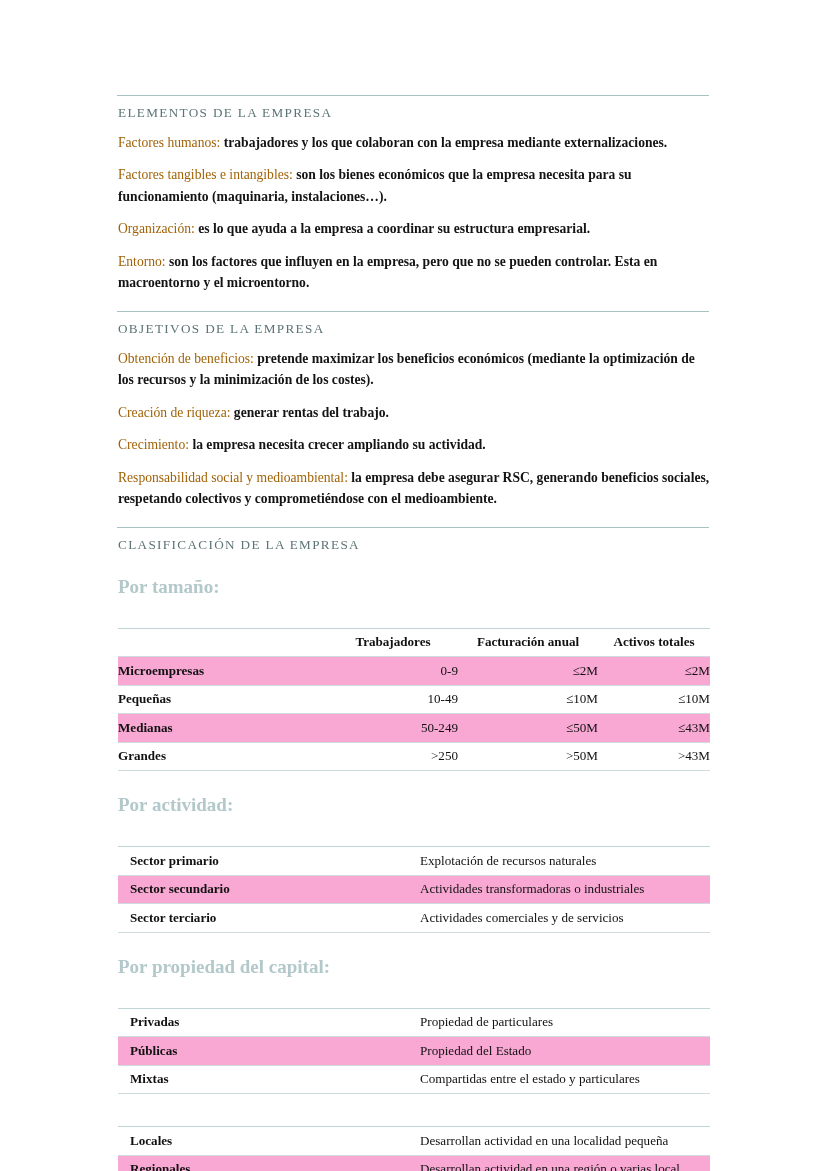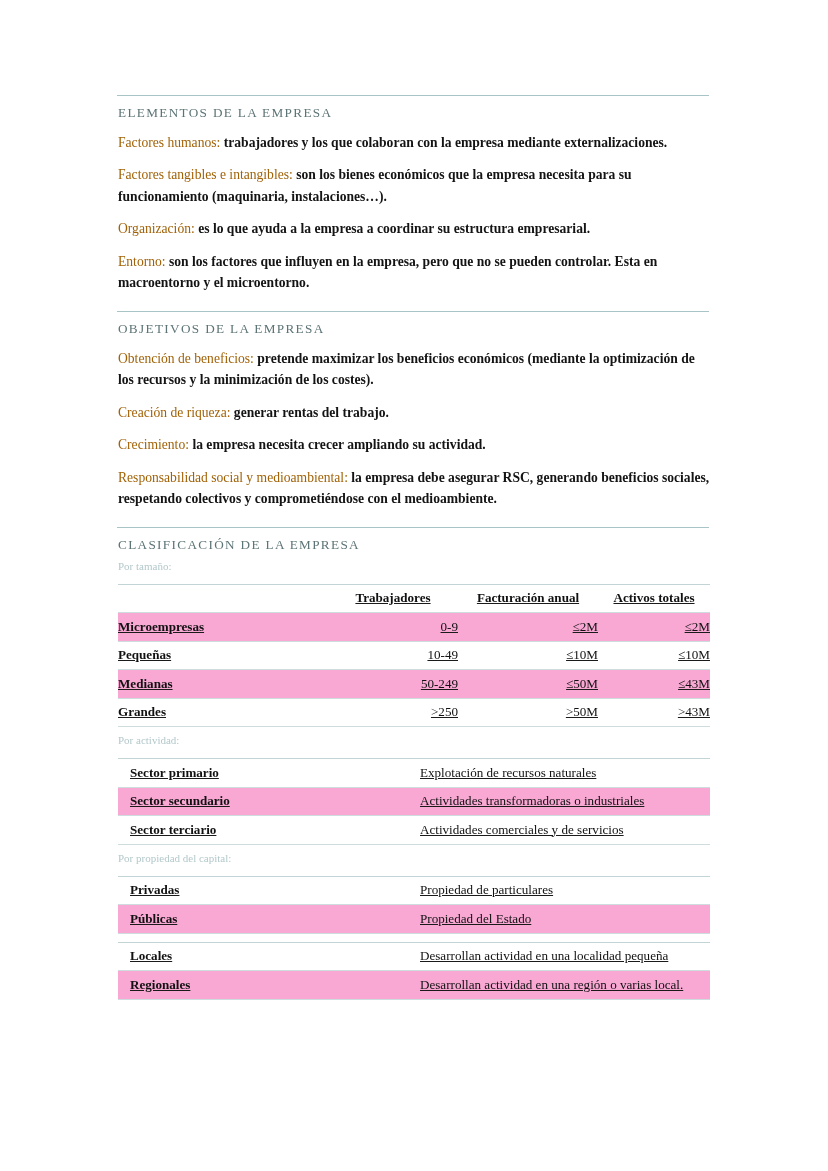--- a/index.html
+++ b/index.html
@@ -58,31 +58,30 @@
     font-weight: 600;
     text-align: left;
   }
   .para .lead {
     color: #a16207;
     font-weight: 400;
   }
 
   
   .sublabel {
-    font-size: 11px;
+    font-size: 19px;
     color: #b3c8ca;
-    margin: 4px 0 0 0;
+    margin: 24px 0 0 0;
     line-height: 19px;
-    font-weight: 400;
+    font-weight: 700;
   }
 
   
   .tbl-wrap {
-    margin-top: 8px;
-    text-decoration: underline;
+    margin-top: 32px;
   }
   table.doc-table {
     border-collapse: collapse;
     width: 592px;
     table-layout: fixed;
     font-size: 13.1px;
   }
   table.doc-table td,
   table.doc-table th {
     padding: 5.5px 0 5.5px 0;
@@ -259,20 +258,24 @@
             </colgroup>
           <tbody>
             <tr class="top-rule">
               <td class="row-label">Privadas</td>
               <td class="desc-cell">Propiedad de particulares</td>
             </tr>
             <tr class="shade">
               <td class="row-label">Públicas</td>
               <td class="desc-cell">Propiedad del Estado</td>
             </tr>
+            <tr>
+              <td class="row-label">Mixtas</td>
+              <td class="desc-cell">Compartidas entre el estado y particulares</td>
+            </tr>
           </tbody>
         </table>
       </div>
 
       <div class="tbl-wrap">
         <table class="doc-table two-col">
           <colgroup>
               <col class="c1">
               <col class="c2">
             </colgroup>

